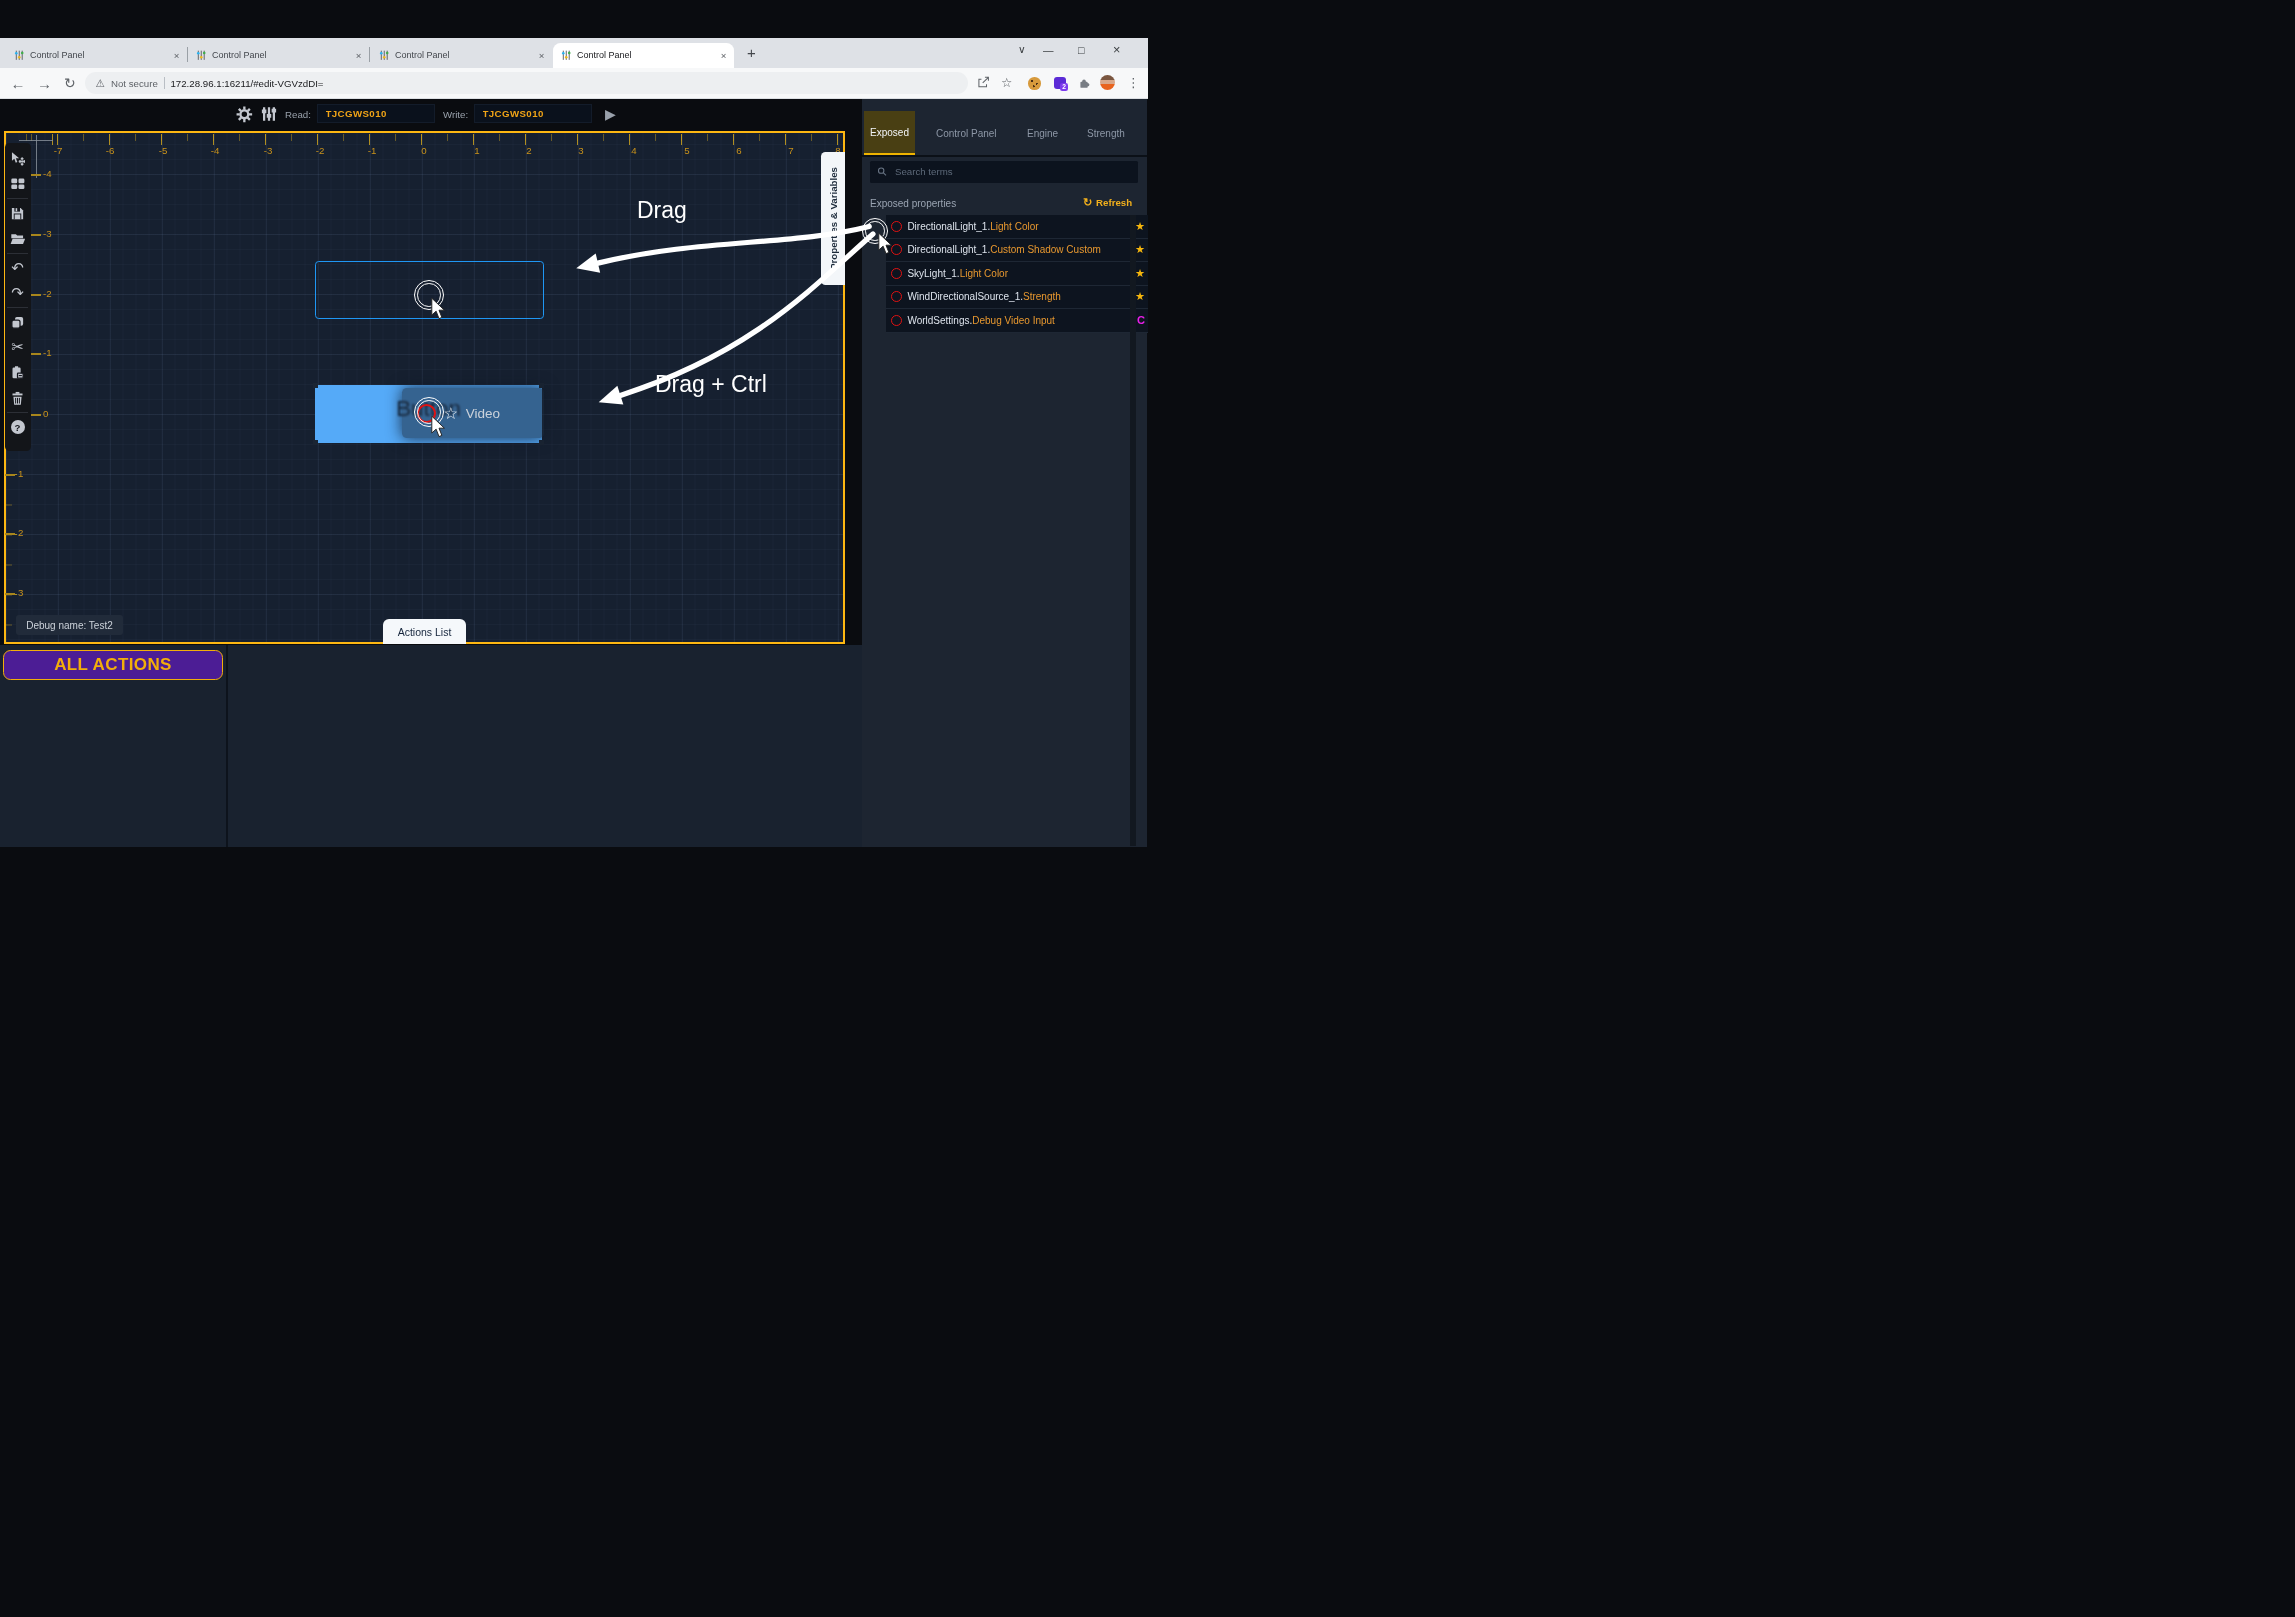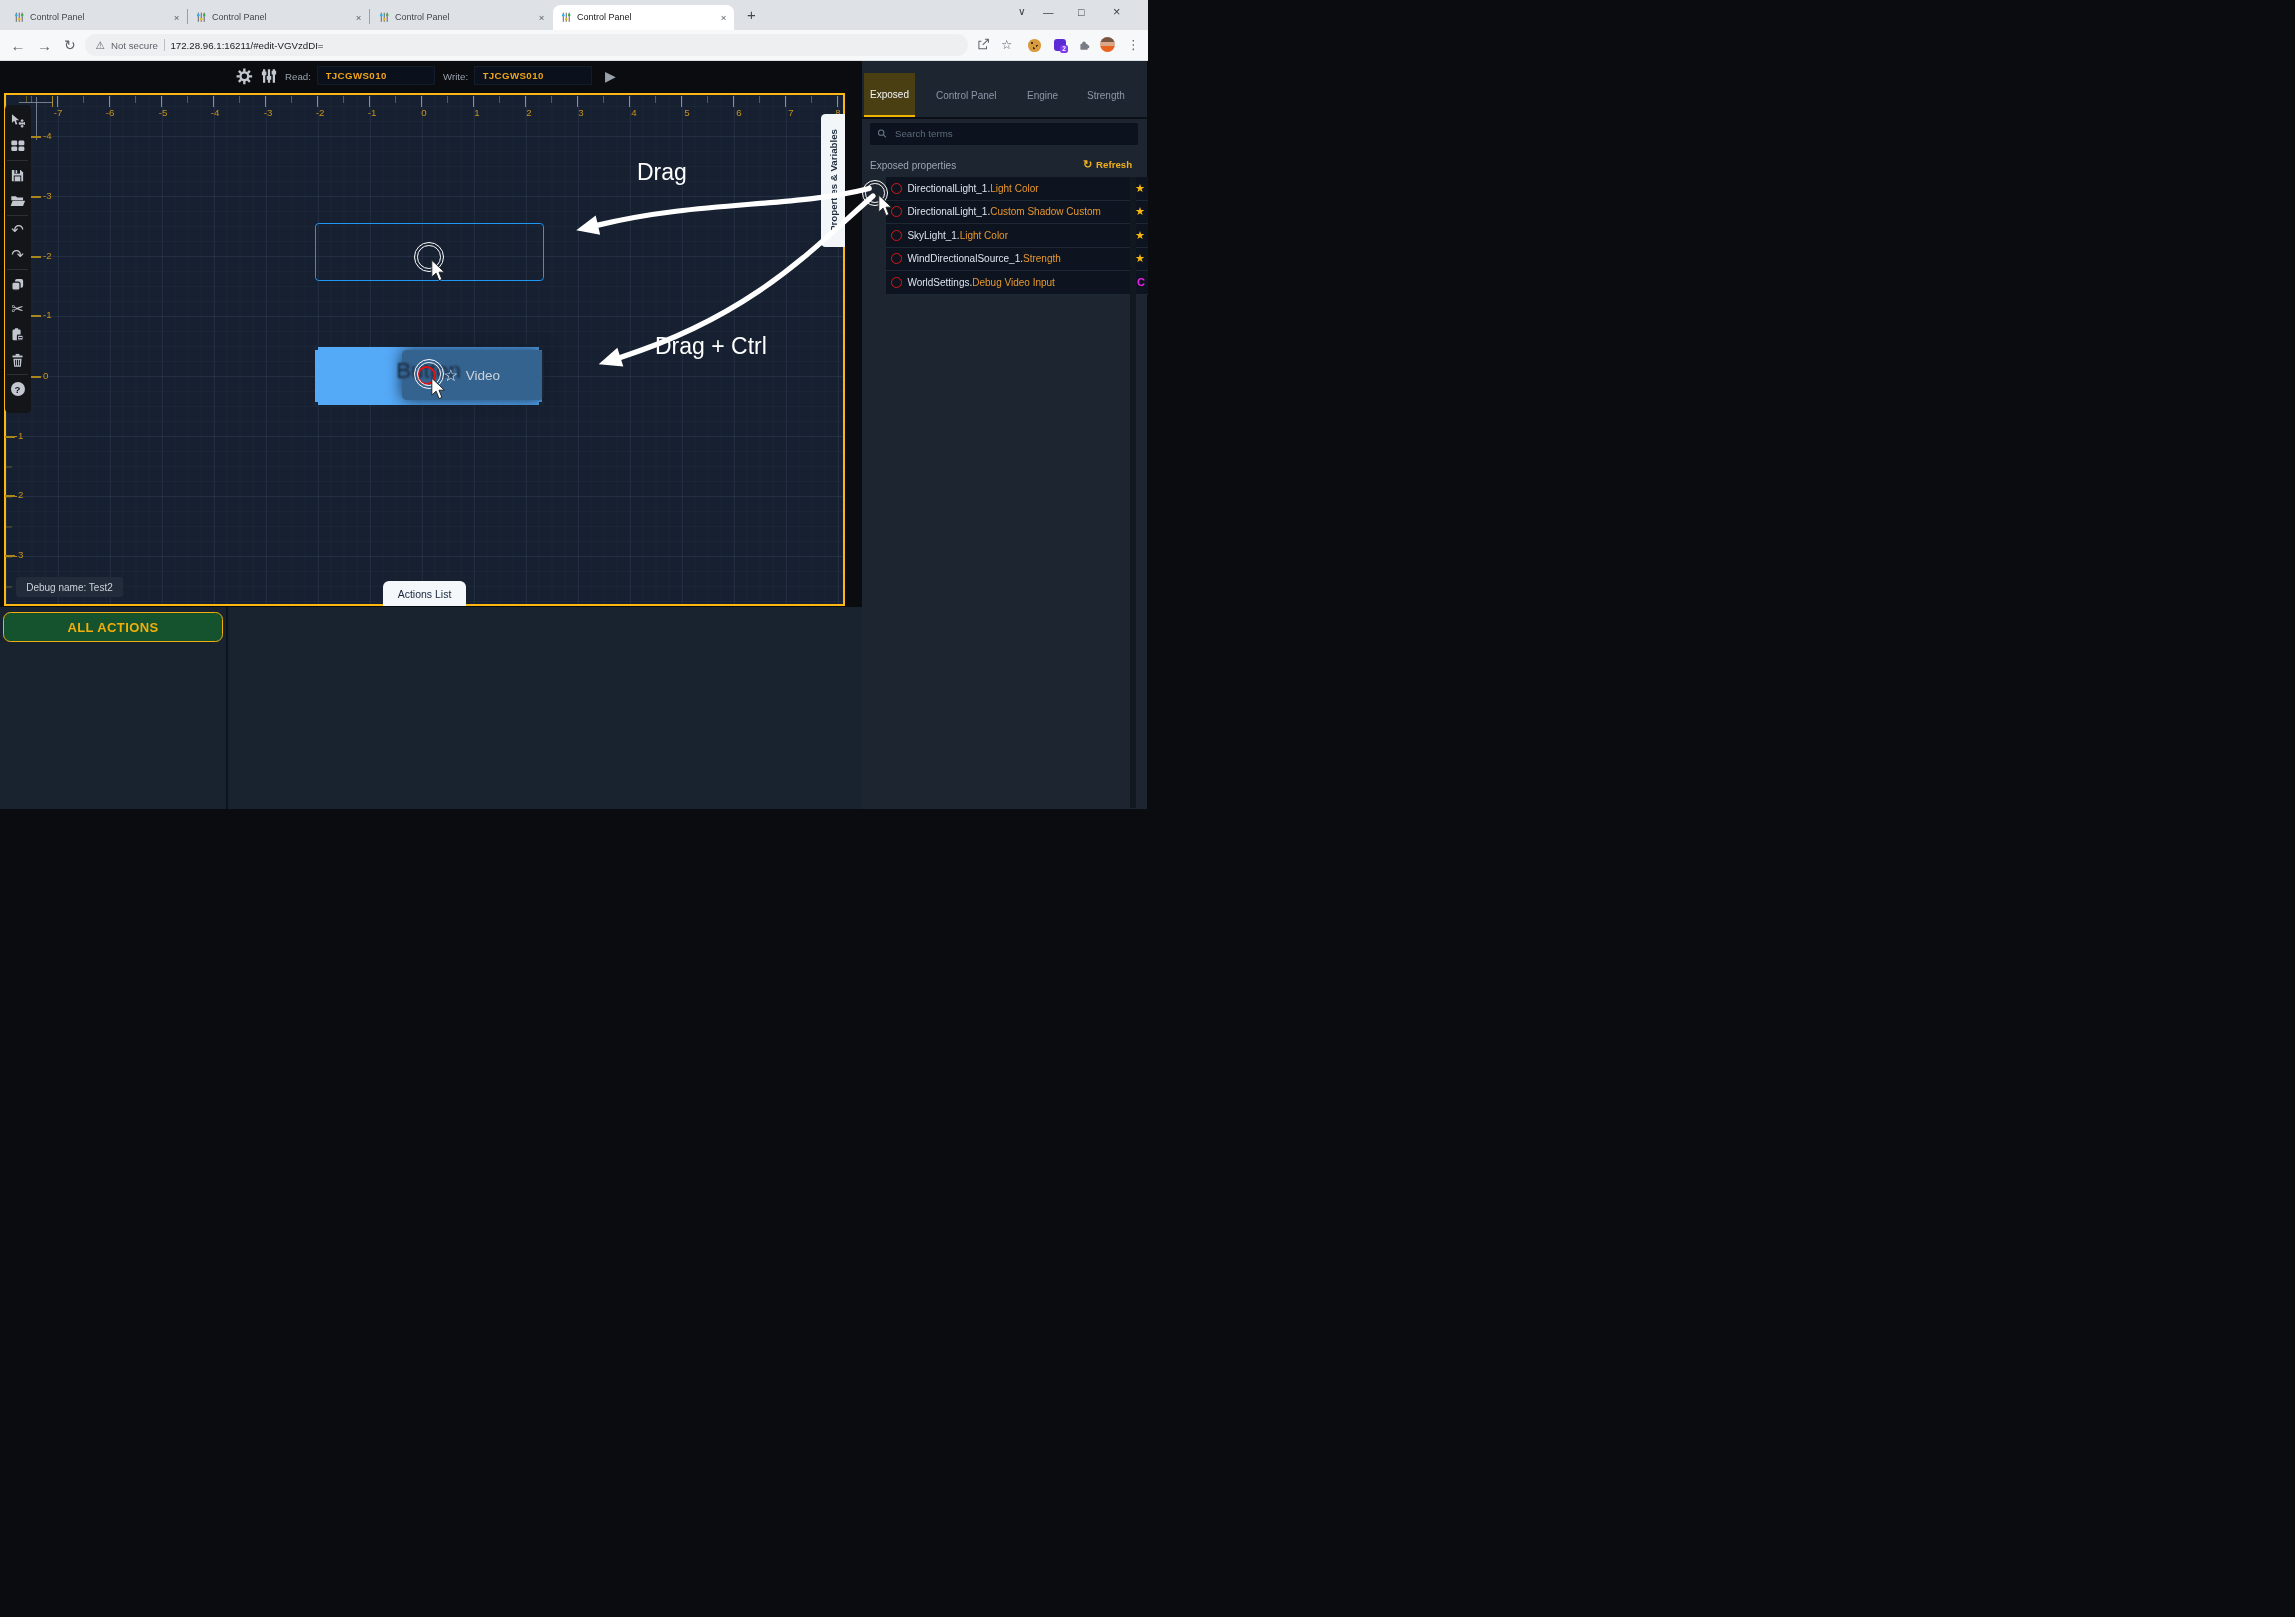--- a/index.html
+++ b/index.html
@@ -1,16 +1,16 @@
 <!DOCTYPE html>
 <html style="font-size:12px"><head>
 <meta charset="utf-8">
 <style>
   html,body{margin:0;padding:0;background:#0a0c10;font-family:"Liberation Sans",sans-serif;}
-  #app{position:relative;width:1148px;height:809px;overflow:hidden;background:#0a0c10;}
+  #app{position:relative;width:1148px;height:809px;overflow:hidden;background:#0a0c10;margin-top:38px;}
   .abs{position:absolute;}
   
   .tabstrip{left:0;top:0;width:1148px;height:30px;background:#dee1e6;}
   .tab{top:4.5px;height:25.4px;width:181px;display:flex;align-items:center;gap:6px;padding:0 7.5px;box-sizing:border-box;}
   .tab .title{font-size:9px;color:#43474d;flex:1;white-space:nowrap;overflow:hidden;}
   .tab .close{font-size:9.7px;color:#5f6368;}
   .tab.active{background:#ffffff;border-radius:7.5px 7.5px 0 0;}
   .tabsep{top:9px;width:0.7px;height:15px;background:#9aa0a6;}
   .newtab{top:6px;font-size:15px;color:#44474c;}
   .winctl{top:6px;font-size:10.5px;color:#3c4043;}
@@ -63,21 +63,21 @@
   .ghost .gstar{font-size:16.4px;color:#eef1f4;}
   .ghost .gtext{font-size:13.5px;color:#ccd3db;}
   .dragtext{color:#ffffff;font-size:23px;z-index:12;white-space:nowrap;}
   .chip{left:15.7px;top:577px;background:#212b3a;border-radius:3px;padding:4.5px 10.5px;color:#ccd2da;font-size:10px;z-index:6;}
   .actionstab{left:383px;top:581px;width:83px;height:25.4px;background:#f5f8fb;border-radius:6px 6px 0 0;display:flex;align-items:center;justify-content:center;font-size:10.5px;font-weight:normal;color:#15253c;z-index:26;}
   .vtab{left:821px;top:114px;width:24px;height:133px;background:#f3f6f9;border-radius:4.5px 0 0 4.5px;display:flex;align-items:center;justify-content:center;z-index:25;}
   .vtab span{writing-mode:vertical-rl;transform:rotate(180deg);font-size:9.7px;font-weight:bold;color:#1c2a3a;white-space:nowrap;}
   
   .bottompanel{left:0;top:607px;width:862px;height:202px;background:#19222f;z-index:2;}
   .bdivider{left:226px;top:607px;width:1.5px;height:202px;background:#0d131c;z-index:3;}
-  .allactions{left:3px;top:612px;width:220px;height:30px;background:#14532d;border:1.9px solid #f2ae0a;border-radius:7.5px;box-sizing:border-box;display:flex;align-items:center;justify-content:center;color:#f2ae0a;font-size:13px;font-weight:bold;letter-spacing:0.4px;z-index:4;}
+  .allactions{left:3px;top:612px;width:220px;height:30px;background:#4c1d95;border:1.9px solid #f2ae0a;border-radius:7.5px;box-sizing:border-box;display:flex;align-items:center;justify-content:center;color:#f2ae0a;font-size:17px;font-weight:bold;letter-spacing:0.4px;z-index:4;}
   
   .rpanel{left:862px;top:61px;width:285px;height:748px;background:#1d2531;z-index:10;}
   .rtab-active{left:864px;top:73px;width:51px;height:44px;background:#493f13;border-bottom:2.2px solid #f0b400;box-sizing:border-box;display:flex;align-items:center;justify-content:center;color:#f3f5f8;font-size:10px;z-index:11;}
   .rtab{position:absolute;color:#8d97a6;font-size:10px;z-index:11;white-space:nowrap;}
   .rtabline{left:862px;top:117px;width:285px;height:1.5px;background:#0b1017;z-index:11;}
   .searchbox{left:870px;top:123px;width:268px;height:21.7px;background:#0c131e;border-radius:1.5px;display:flex;align-items:center;gap:6px;padding:0 6.7px;box-sizing:border-box;z-index:11;}
   .searchbox input{background:transparent;border:none;outline:none;color:#8d97a6;font-size:9.7px;width:100%;font-family:"Liberation Sans",sans-serif;}
   .searchbox input::placeholder{color:#5d6979;}
   .sectitle{left:870px;top:160px;color:#9aa4b2;font-size:10px;z-index:11;}
   .refresh{top:158px;color:#f2b01c;font-size:9.7px;font-weight:bold;z-index:11;display:flex;align-items:center;gap:3.7px;}

